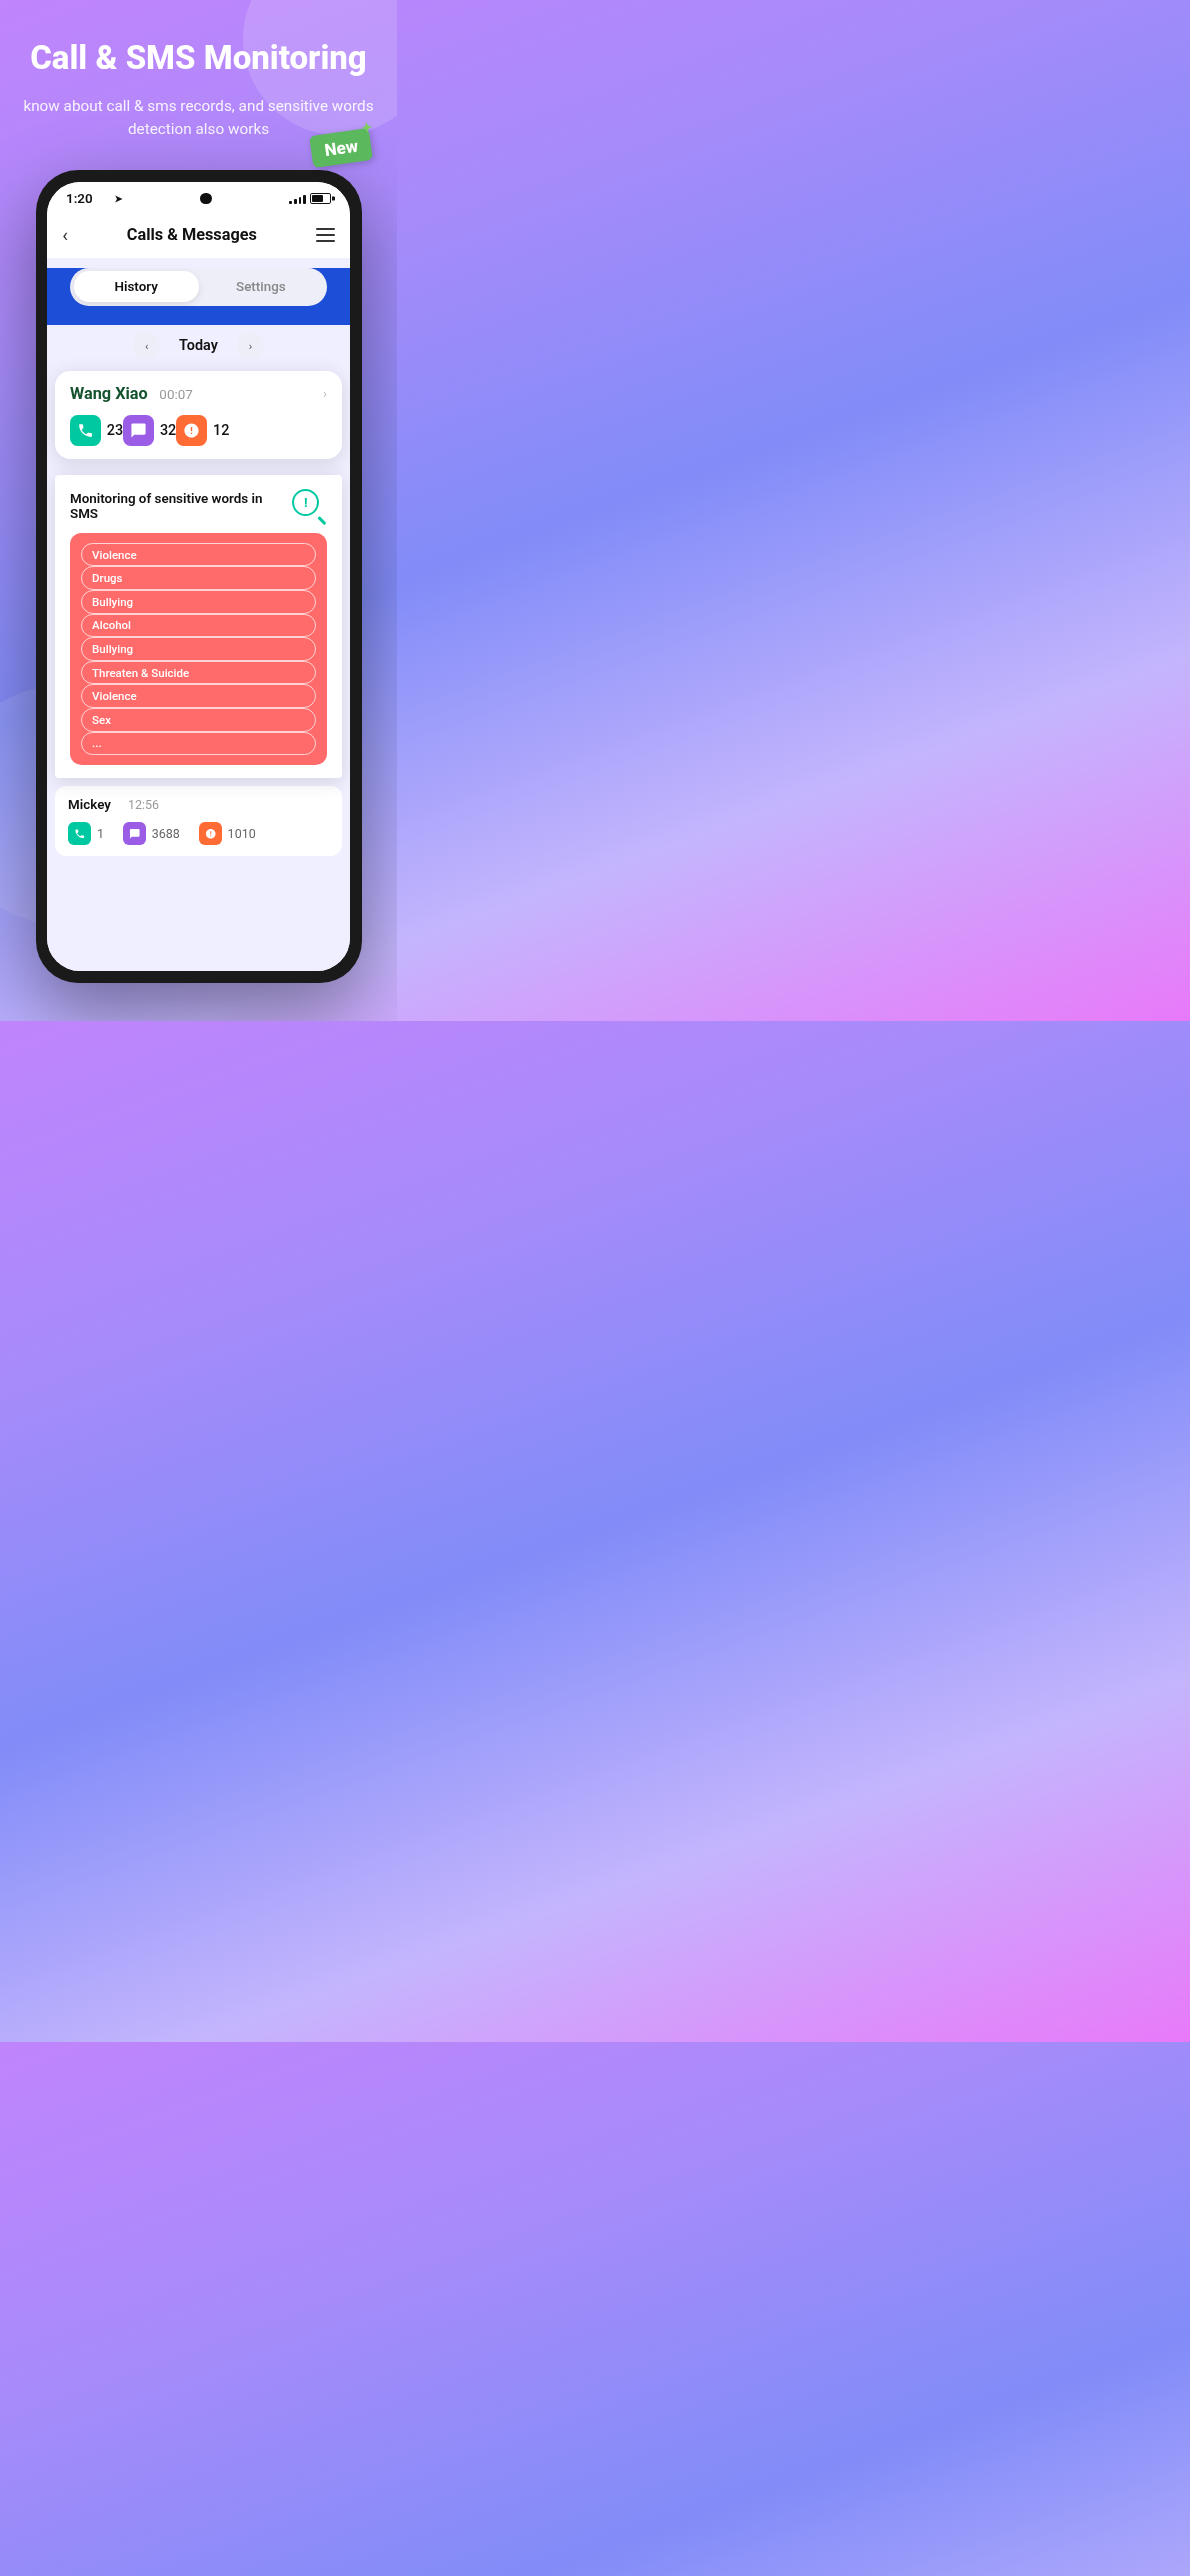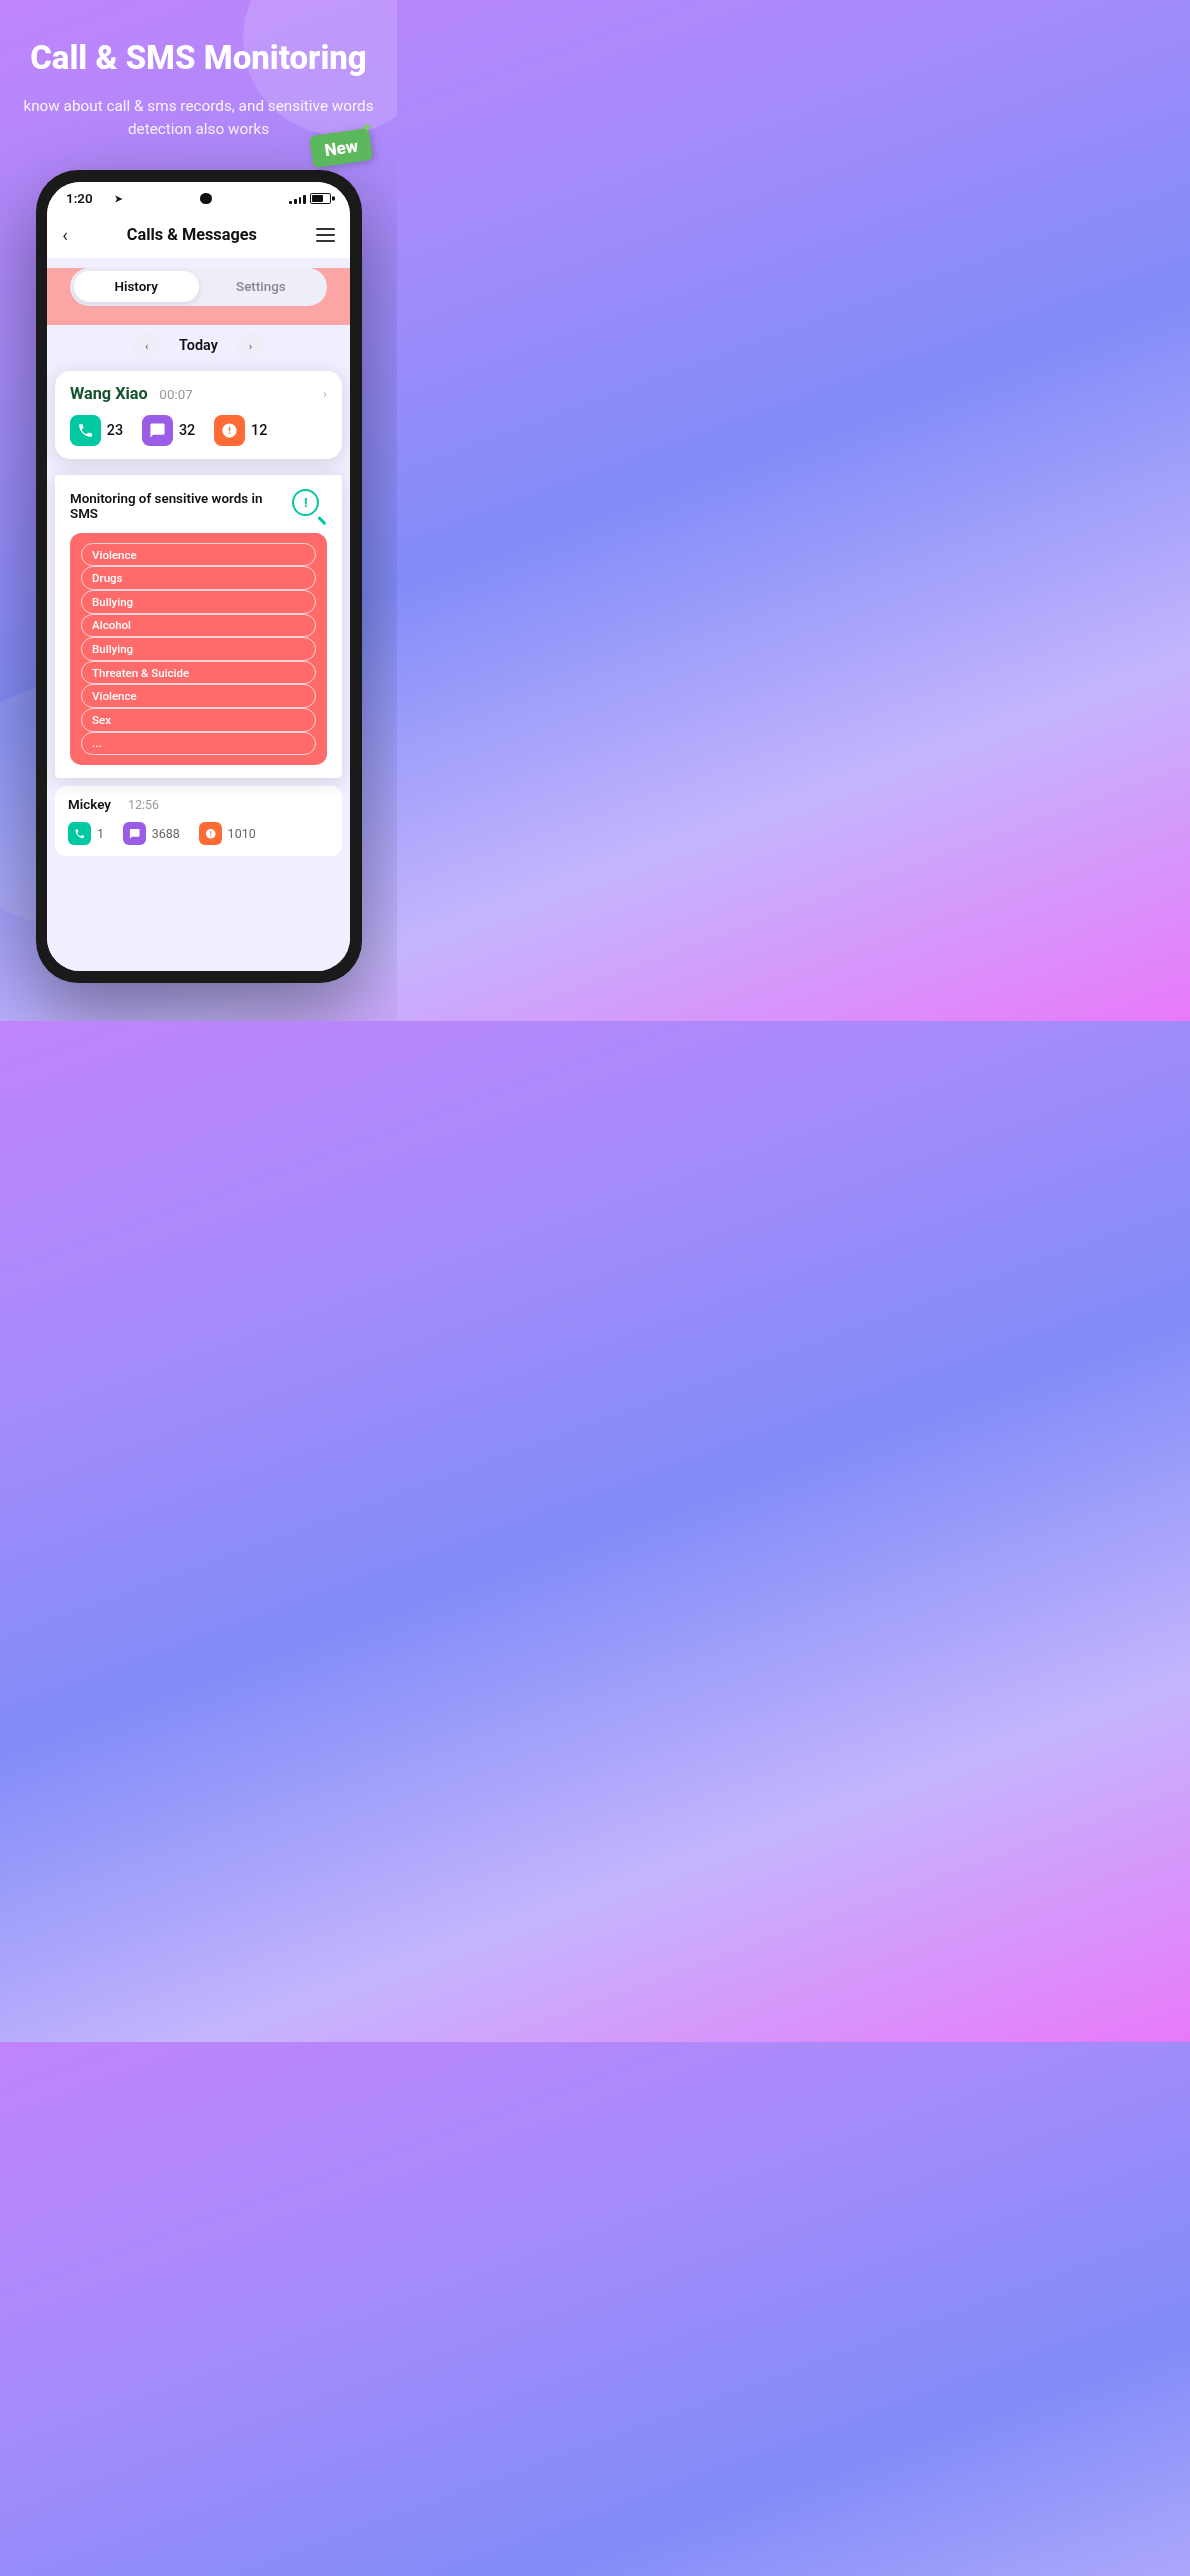--- a/index.html
+++ b/index.html
@@ -279,21 +279,20 @@
       margin-left: 7.7px;
     }
 
     .contact-chevron {
       font-size: 13.4px;
       color: #bbb;
     }
 
     .contact-stats {
       display: flex;
-      gap: 19px;
       align-items: center;
     }
 
     .stat-item {
       display: flex;
       align-items: center;
       gap: 5.8px;
     }
 
     .stat-icon {
@@ -510,21 +509,21 @@
       <div class="app-header">
         <span class="back-btn">‹</span>
         <span class="app-title">Calls &amp; Messages</span>
         <div class="menu-btn">
           <div class="menu-line"></div>
           <div class="menu-line"></div>
           <div class="menu-line"></div>
         </div>
       </div>
 
-      <div style="background:#fca5a5; padding: 0 11.5px 9.6px;">
+      <div style="background:#1d4ed8; padding: 0 11.5px 9.6px;">
         <div class="tabs-container">
           <div class="tab active">History</div>
           <div class="tab inactive">Settings</div>
         </div>
       </div>
 
       <div class="date-nav">
         <div class="date-arrow">‹</div>
         <span class="date-label">Today</span>
         <div class="date-arrow">›</div>

